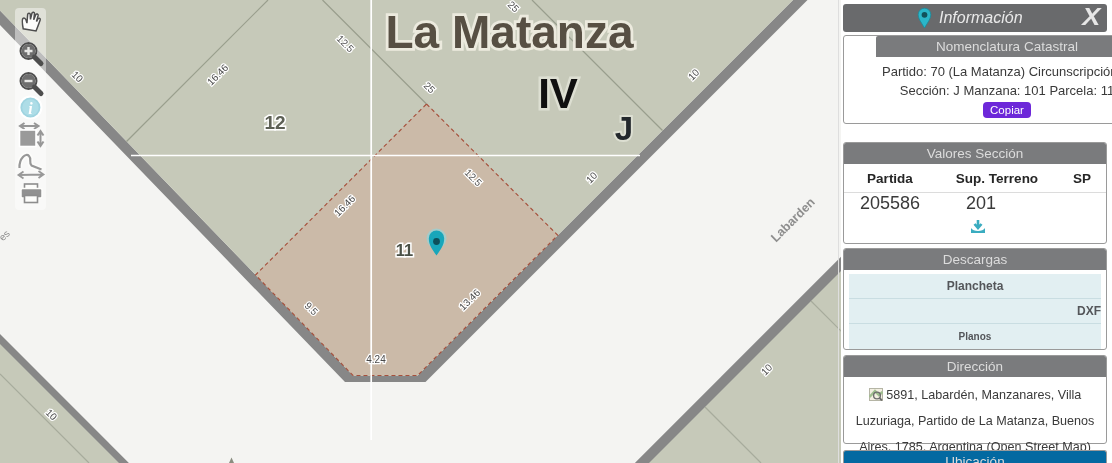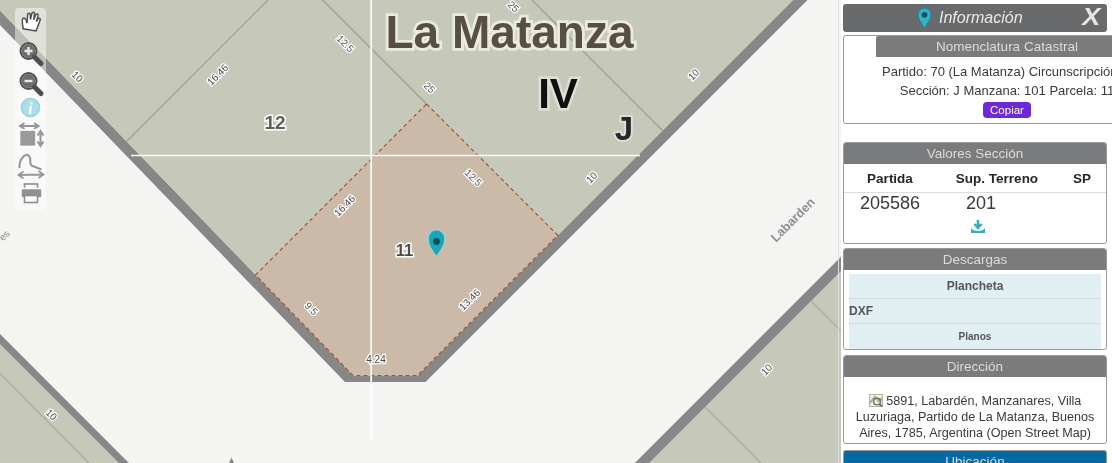--- a/index.html
+++ b/index.html
@@ -192,31 +192,31 @@
 </div>
 
 <div class="panel-box" style="top:248px;height:100px;">
 
   <div class="sec-head">Descargas</div>
 
   <div style="margin:4px 5px 0;background:#e2eff2;">
 
     <div style="height:24px;line-height:25px;text-align:center;font-size:12px;font-weight:600;color:#54565a;border-bottom:1px solid #c9dde2;">Plancheta</div>
 
-    <div style="height:24px;line-height:25px;text-align:left;font-size:12px;font-weight:600;color:#54565a;border-bottom:1px solid #c9dde2;">DXF</div>
+    <div style="height:24px;line-height:25px;text-align:right;font-size:12px;font-weight:600;color:#54565a;border-bottom:1px solid #c9dde2;">DXF</div>
 
     <div style="height:25px;line-height:25px;text-align:center;font-size:10px;font-weight:600;color:#54565a;">Planos</div>
   </div>
 </div>
 
 <div class="panel-box" style="top:355px;height:87px;">
 
   <div class="sec-head">Dirección</div>
 
-  <div style="text-align:center;font-size:12.6px;color:#3a3a3a;line-height:16px;padding-top:16px;">
+  <div style="text-align:center;font-size:12.6px;color:#3a3a3a;line-height:26px;padding-top:5px;">
     
     <svg style="vertical-align:-2px;" width="14" height="13" viewBox="0 0 14 13">
         <rect x="0.5" y="0.5" width="13" height="12" fill="#f3efe2" stroke="#b5b5a5" stroke-width="1"></rect>
         <path d="M 0.5 9 L 6 3 L 10 7 L 13.5 4" stroke="#9fbf8f" stroke-width="2.5" fill="none"></path>
         <circle cx="8" cy="7.5" r="3.4" fill="none" stroke="#6e6e6e" stroke-width="1.4"></circle>
         <path d="M 10.5 10 L 13 12.5" stroke="#6e6e6e" stroke-width="1.8"></path>
       </svg>
     5891, Labardén, Manzanares, Villa<br>Luzuriaga, Partido de La Matanza, Buenos<br>Aires, 1785, Argentina (Open Street Map)
   </div>
 </div>

